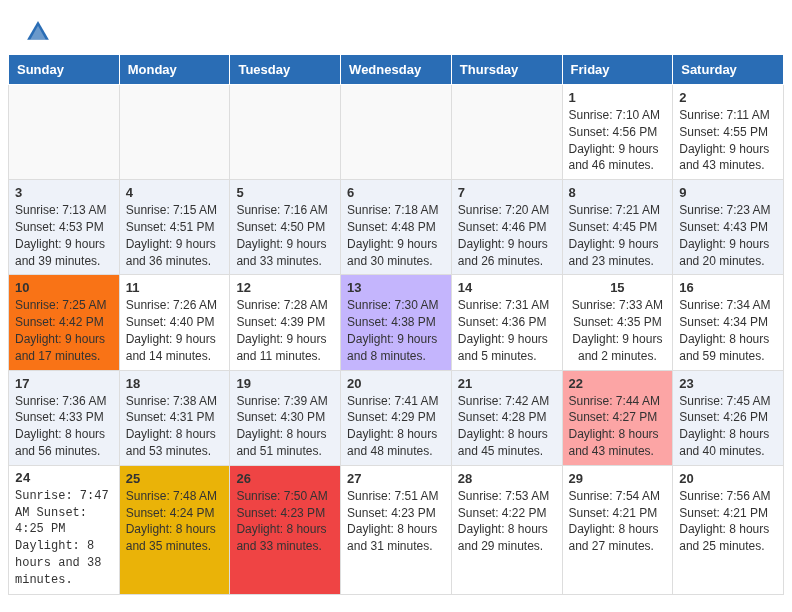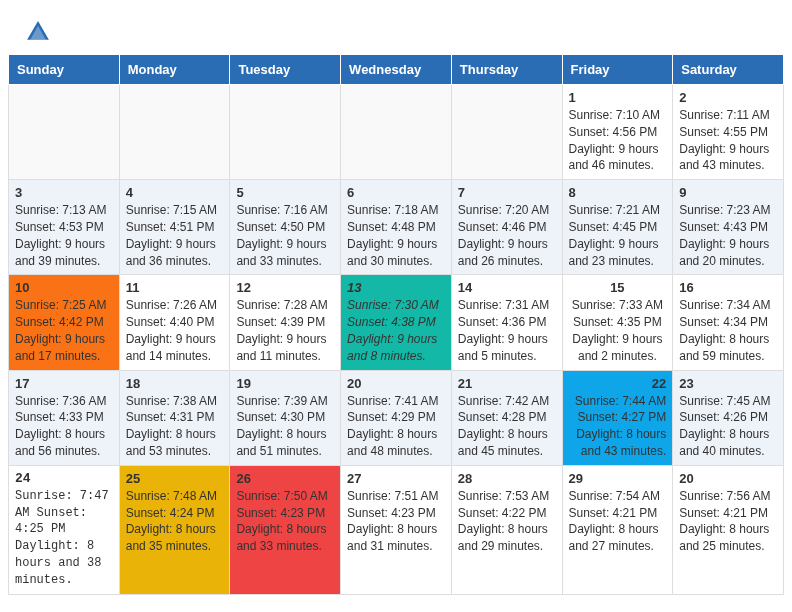--- a/index.html
+++ b/index.html
@@ -210,21 +210,21 @@
           <div class="day-info">Sunrise: 7:26 AM
 Sunset: 4:40 PM
 Daylight: 9 hours and 14 minutes.</div>
         </td>
         <td style="background: rgb(255, 255, 255);">
           <span class="day-num">12</span>
           <div class="day-info">Sunrise: 7:28 AM
 Sunset: 4:39 PM
 Daylight: 9 hours and 11 minutes.</div>
         </td>
-        <td style="background: #14b8a6; font-style: italic;">
+        <td style="background: #c4b5fd;">
           <span class="day-num">13</span>
           <div class="day-info">Sunrise: 7:30 AM
 Sunset: 4:38 PM
 Daylight: 9 hours and 8 minutes.</div>
         </td>
         <td style="background: rgb(255, 255, 255);">
           <span class="day-num">14</span>
           <div class="day-info">Sunrise: 7:31 AM
 Sunset: 4:36 PM
 Daylight: 9 hours and 5 minutes.</div>
@@ -266,21 +266,21 @@
           <div class="day-info">Sunrise: 7:41 AM
 Sunset: 4:29 PM
 Daylight: 8 hours and 48 minutes.</div>
         </td>
         <td style="background: rgb(238, 242, 249);">
           <span class="day-num">21</span>
           <div class="day-info">Sunrise: 7:42 AM
 Sunset: 4:28 PM
 Daylight: 8 hours and 45 minutes.</div>
         </td>
-        <td style="background: #0ea5e9; text-align: right;">
+        <td style="background: #fca5a5;">
           <span class="day-num">22</span>
           <div class="day-info">Sunrise: 7:44 AM
 Sunset: 4:27 PM
 Daylight: 8 hours and 43 minutes.</div>
         </td>
         <td style="background: rgb(238, 242, 249);">
           <span class="day-num">23</span>
           <div class="day-info">Sunrise: 7:45 AM
 Sunset: 4:26 PM
 Daylight: 8 hours and 40 minutes.</div>

